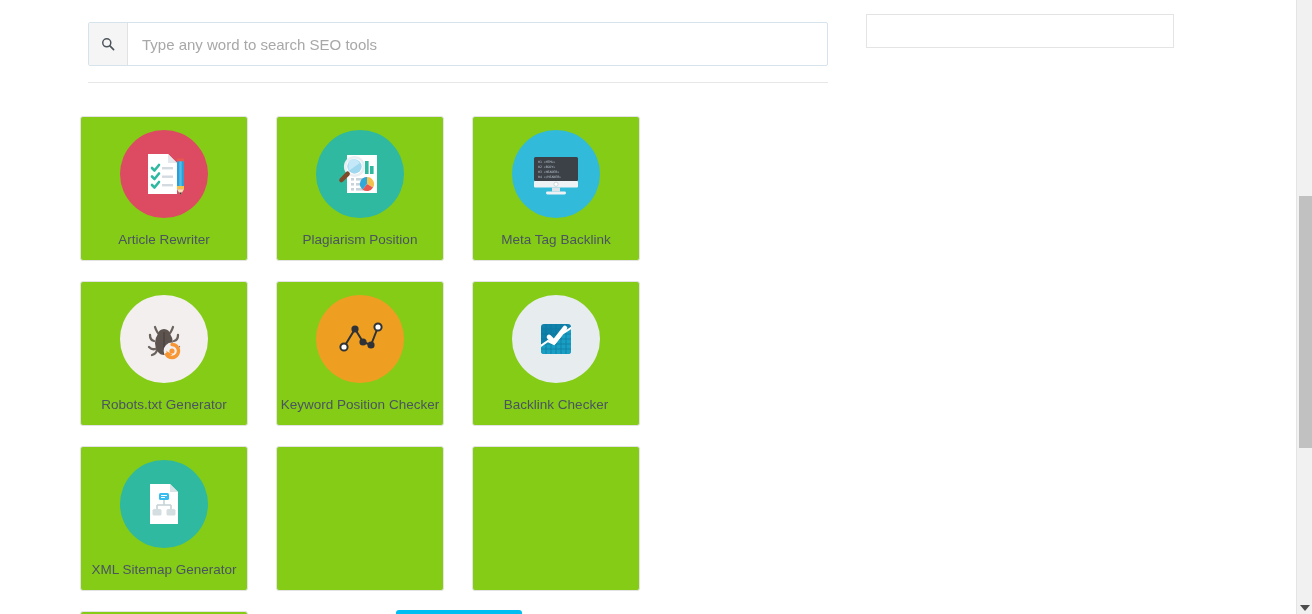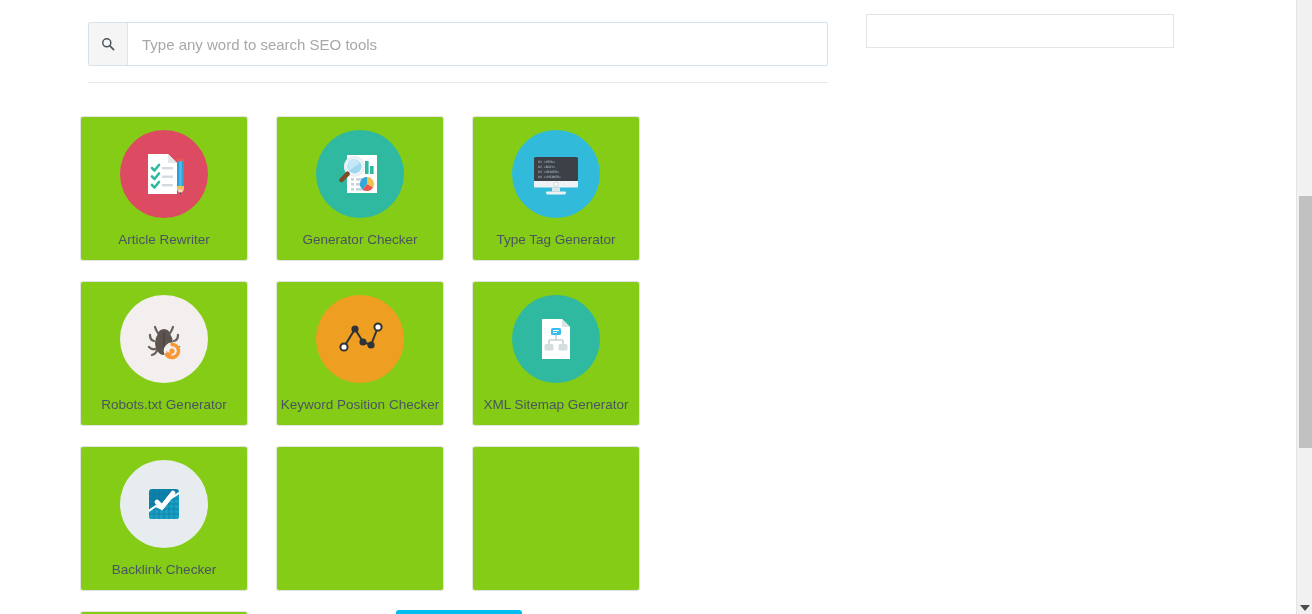--- a/index.html
+++ b/index.html
@@ -246,21 +246,21 @@
               <path d="M0,0 L0,-7 A7,7 0 0,1 6.1,3.5 Z" fill="#f2c14e"></path>
               <path d="M0,0 L6.1,3.5 A7,7 0 0,1 -4.5,5.4 Z" fill="#e8584f"></path>
               <path d="M0,0 L-4.5,5.4 A7,7 0 0,1 0,-7 Z" fill="#32a8d8"></path>
             </g>
             <circle cx="20.5" cy="18.5" r="9.3" fill="#ffffff" stroke="#e8eef2" stroke-width="2.6"></circle>
             <circle cx="20.5" cy="18.5" r="7.2" fill="#9fd8ee"></circle>
             <path d="M14.5 13 A7.2,7.2 0 0,1 25.8,15 L14.5,23 Z" fill="#c4e8f7"></path>
             <line x1="13.6" y1="25.8" x2="7.5" y2="32" stroke="#7d4b2a" stroke-width="4.6" stroke-linecap="round"></line>
           </svg>
         </div>
-        <div class="tool-label">Generator Checker</div>
+        <div class="tool-label">Plagiarism Position</div>
       </div>
     </div>
 
 
     <div class="tool-cell">
       <div class="tool-card">
         <div class="tool-icon" style="background:#32bada">
           <svg width="54" height="54" viewBox="0 0 54 54">
             <rect x="5" y="10" width="44" height="24" rx="1.5" fill="#3c4148"></rect>
             <g fill="#b9c3cb" font-size="3.2" font-family="monospace">
@@ -268,21 +268,21 @@
               <text x="9" y="21.2">02  &lt;BODY&gt;</text>
               <text x="9" y="26.0">03  &lt;HEADER&gt;</text>
               <text x="9" y="30.8">04  &lt;/HEADER&gt;</text>
             </g>
             <rect x="5" y="34" width="44" height="6.5" rx="1" fill="#eef2f4"></rect>
             <circle cx="27" cy="37.2" r="2.1" fill="#ffffff" stroke="#c3ccd2" stroke-width="0.8"></circle>
             <rect x="23" y="40.5" width="8" height="4" fill="#dfe5e9"></rect>
             <rect x="17" y="44.5" width="20" height="3" rx="1.4" fill="#eef2f4"></rect>
           </svg>
         </div>
-        <div class="tool-label">Type Tag Generator</div>
+        <div class="tool-label">Meta Tag Backlink</div>
       </div>
     </div>
 
 
     <div class="tool-cell">
       <div class="tool-card">
         <div class="tool-icon" style="background:#f2efee">
           <svg width="52" height="52" viewBox="0 0 52 52">
             <g stroke="#6b625d" stroke-width="2.3" fill="none" stroke-linecap="round">
               <path d="M17 14 q2 6 5 8"></path>
@@ -315,45 +315,20 @@
             <g>
               <circle cx="11" cy="35" r="3.6" fill="#ffffff" stroke="#2f3338" stroke-width="2"></circle>
               <circle cx="22" cy="17" r="3.6" fill="#2f3338"></circle>
               <circle cx="30" cy="30" r="3.6" fill="#2f3338"></circle>
               <circle cx="38" cy="33" r="3.6" fill="#2f3338"></circle>
               <circle cx="45" cy="15" r="3.6" fill="#ffffff" stroke="#2f3338" stroke-width="2"></circle>
             </g>
           </svg>
         </div>
         <div class="tool-label">Keyword Position Checker</div>
-      </div>
-    </div>
-
-    <div class="tool-cell">
-      <div class="tool-card">
-        <div class="tool-icon" style="background:#2eb9a0">
-          <svg width="52" height="52" viewBox="0 0 52 52">
-            <path d="M12 6 h20 l8 8 v32 H12 Z" fill="#ffffff"></path>
-            <path d="M32 6 l8 8 h-8 Z" fill="#d9e4e6"></path>
-            <rect x="21" y="15" width="10" height="7" rx="1.6" fill="#38bdf0"></rect>
-            <g fill="#ffffff">
-              <rect x="23" y="17" width="6" height="1"></rect>
-              <rect x="23" y="19" width="4" height="1"></rect>
-            </g>
-            <g stroke="#c7d2d6" stroke-width="1.6" fill="none">
-              <line x1="26" y1="22" x2="26" y2="27"></line>
-              <line x1="19" y1="27" x2="33" y2="27"></line>
-              <line x1="19" y1="27" x2="19" y2="31"></line>
-              <line x1="33" y1="27" x2="33" y2="31"></line>
-            </g>
-            <rect x="14.5" y="31" width="9" height="6.5" rx="1.6" fill="#d4dde0"></rect>
-            <rect x="28.5" y="31" width="9" height="6.5" rx="1.6" fill="#d4dde0"></rect>
-          </svg>
-        </div>
-        <div class="tool-label">XML Sitemap Generator</div>
       </div>
     </div>
 
     <div class="tool-cell">
       <div class="tool-card">
         <div class="tool-icon" style="background:#e7ecee">
           <svg width="52" height="52" viewBox="0 0 52 52">
             <defs>
               <clipPath id="bcClip">
                   <rect x="11" y="11" width="30" height="30" rx="3"></rect>
@@ -378,20 +353,45 @@
             </g>
             <polyline points="19,24 24,29 35,15" fill="none" stroke="#ffffff" stroke-width="4.6" stroke-linecap="round" stroke-linejoin="round"></polyline>
           </svg>
         </div>
         <div class="tool-label">Backlink Checker</div>
       </div>
     </div>
 
     <div class="tool-cell">
       <div class="tool-card">
+        <div class="tool-icon" style="background:#2eb9a0">
+          <svg width="52" height="52" viewBox="0 0 52 52">
+            <path d="M12 6 h20 l8 8 v32 H12 Z" fill="#ffffff"></path>
+            <path d="M32 6 l8 8 h-8 Z" fill="#d9e4e6"></path>
+            <rect x="21" y="15" width="10" height="7" rx="1.6" fill="#38bdf0"></rect>
+            <g fill="#ffffff">
+              <rect x="23" y="17" width="6" height="1"></rect>
+              <rect x="23" y="19" width="4" height="1"></rect>
+            </g>
+            <g stroke="#c7d2d6" stroke-width="1.6" fill="none">
+              <line x1="26" y1="22" x2="26" y2="27"></line>
+              <line x1="19" y1="27" x2="33" y2="27"></line>
+              <line x1="19" y1="27" x2="19" y2="31"></line>
+              <line x1="33" y1="27" x2="33" y2="31"></line>
+            </g>
+            <rect x="14.5" y="31" width="9" height="6.5" rx="1.6" fill="#d4dde0"></rect>
+            <rect x="28.5" y="31" width="9" height="6.5" rx="1.6" fill="#d4dde0"></rect>
+          </svg>
+        </div>
+        <div class="tool-label">XML Sitemap Generator</div>
+      </div>
+    </div>
+
+    <div class="tool-cell">
+      <div class="tool-card">
         
         
       </div>
     </div>
 
     <div class="tool-cell">
       <div class="tool-card">
         
         
       </div>

